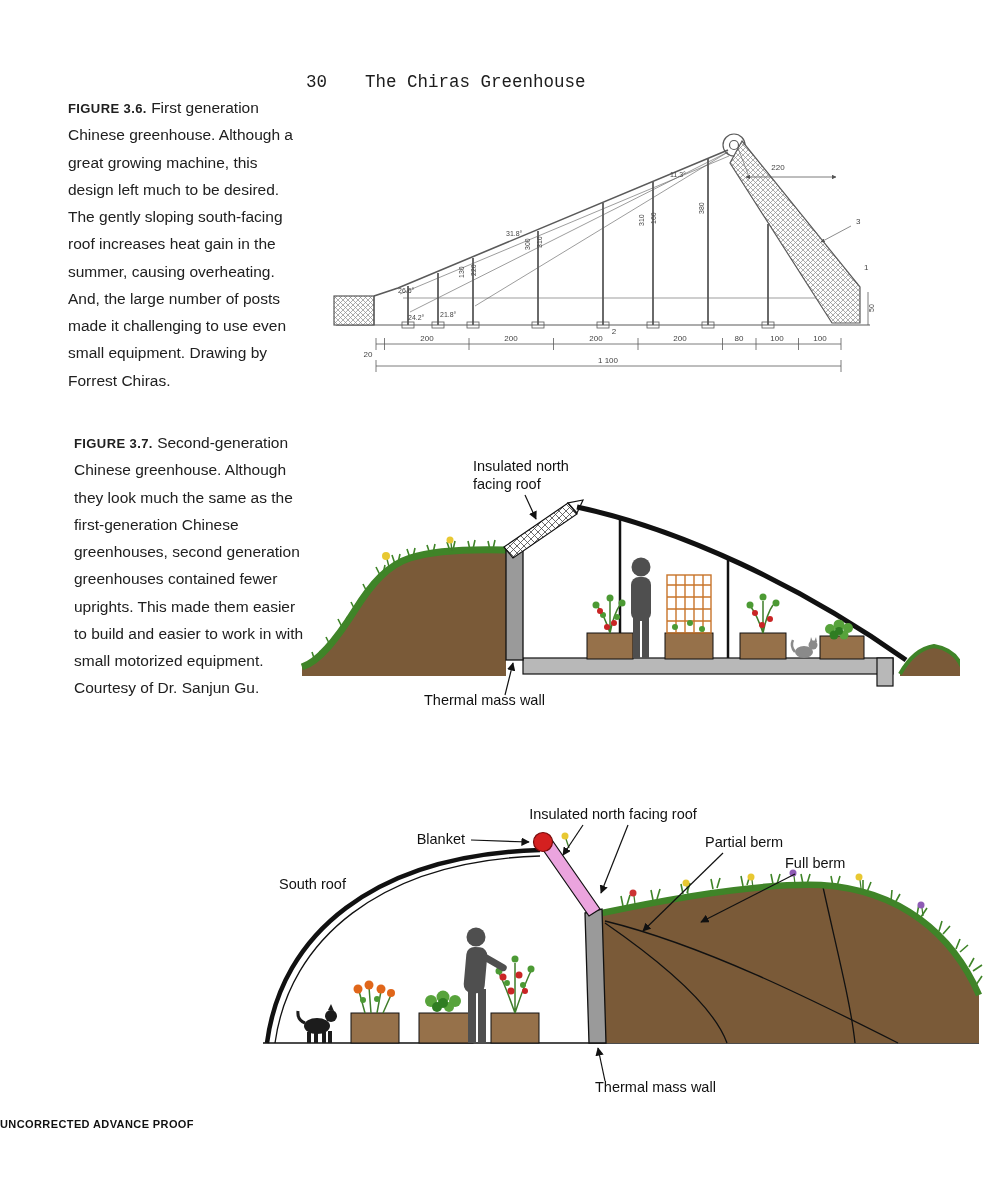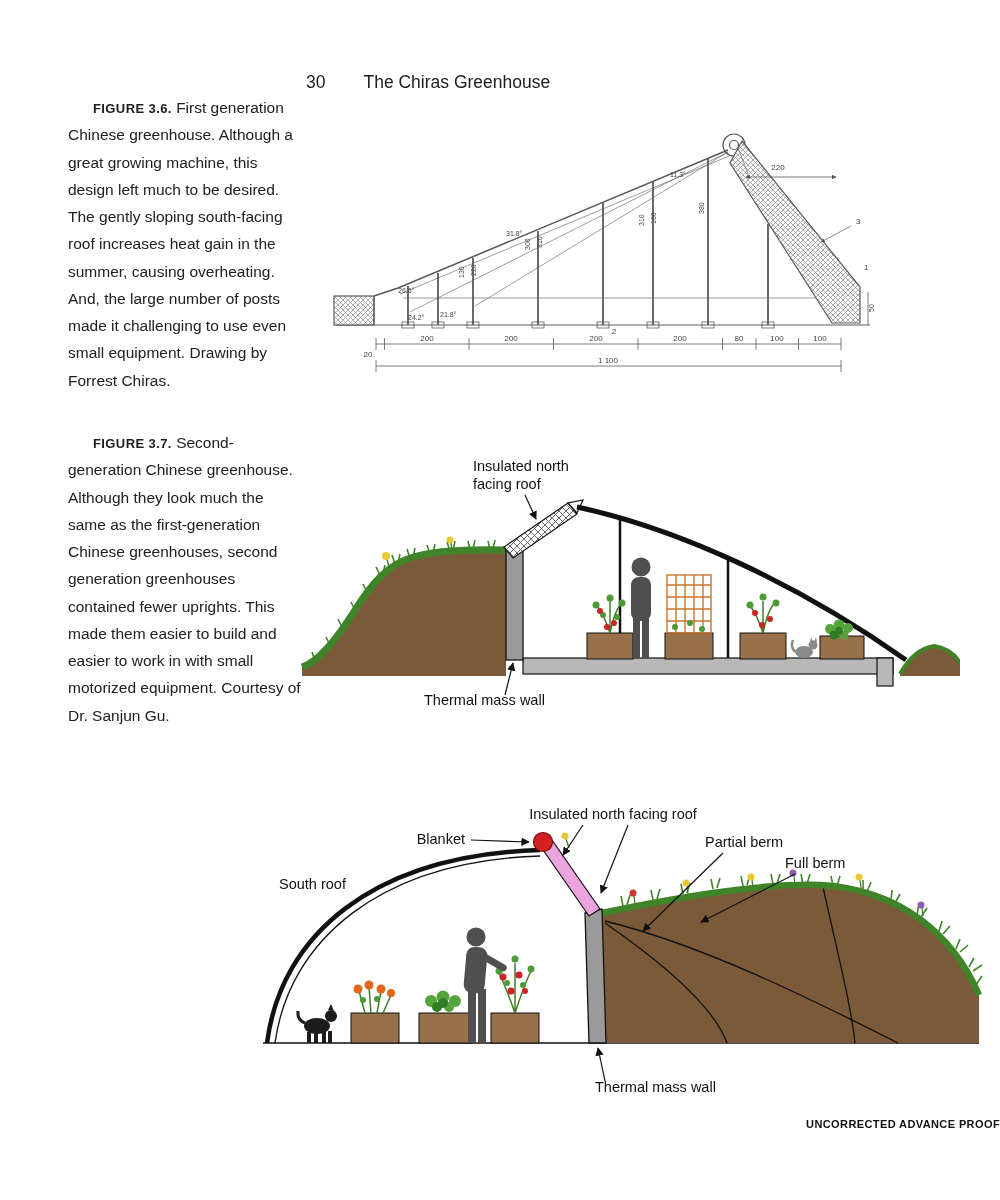--- a/index.html
+++ b/index.html
@@ -1,29 +1,29 @@
 <!DOCTYPE html>
 <html><head>
 <meta charset="utf-8">
 <style>
   * { margin:0; padding:0; box-sizing:border-box; }
   html,body { background:#ffffff; }
   body { font-family:"Liberation Sans", sans-serif; }
   .page { position:relative; width:1000px; height:1200px; background:#ffffff; overflow:hidden; }
 
-  .running-head { position:absolute; top:72px; left:306px; font-family:Liberation Sans, sans-serif;
+  .running-head { position:absolute; top:72px; left:306px; font-family:Liberation Mono, monospace;
                   font-size:17.5px; color:#1c1c1c; display:flex; gap:38px; }
 
   .caption { position:absolute; font-size:15.5px; line-height:1.76; color:#202020; }
-  .caption .fig-label { font-weight:700; font-size:13px; letter-spacing:.4px;margin-left:25px; }
+  .caption .fig-label { font-weight:700; font-size:13px; letter-spacing:.4px; }
   .cap36 { top:94px;  left:68px; width:233px; }
-  .cap37 { top:429px; left:68px; width:235px; }
+  .cap37 { top:429px; left:74px; width:235px; }
   .cap38 { top:846px; left:68px; width:168px; }
 
-  .page-footer { position:absolute; top:1118px; left:0; width:1000px; text-align:right;
+  .page-footer { position:absolute; top:1118px; left:0; width:1000px; text-align:left;
             font-size:11px; font-weight:700; letter-spacing:.4px; color:#111; }
 
   .fig-svg { position:absolute; }
   #fig36-svg { left:308px; top:120px; }
   #fig37-svg { left:300px; top:455px; }
   #fig38-svg { left:253px; top:795px; }
 
   svg text { font-family:"Liberation Sans", sans-serif; }
   .lbl   { font-size:14.5px; fill:#111; }
   .dimtext   { font-size:8px;  fill:#444; }

